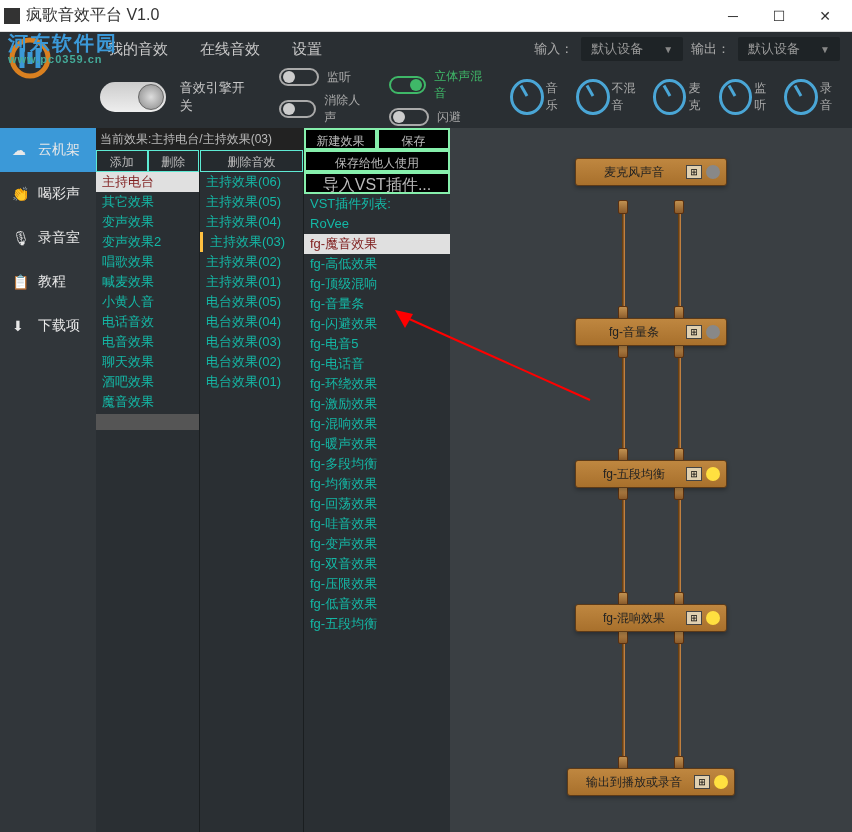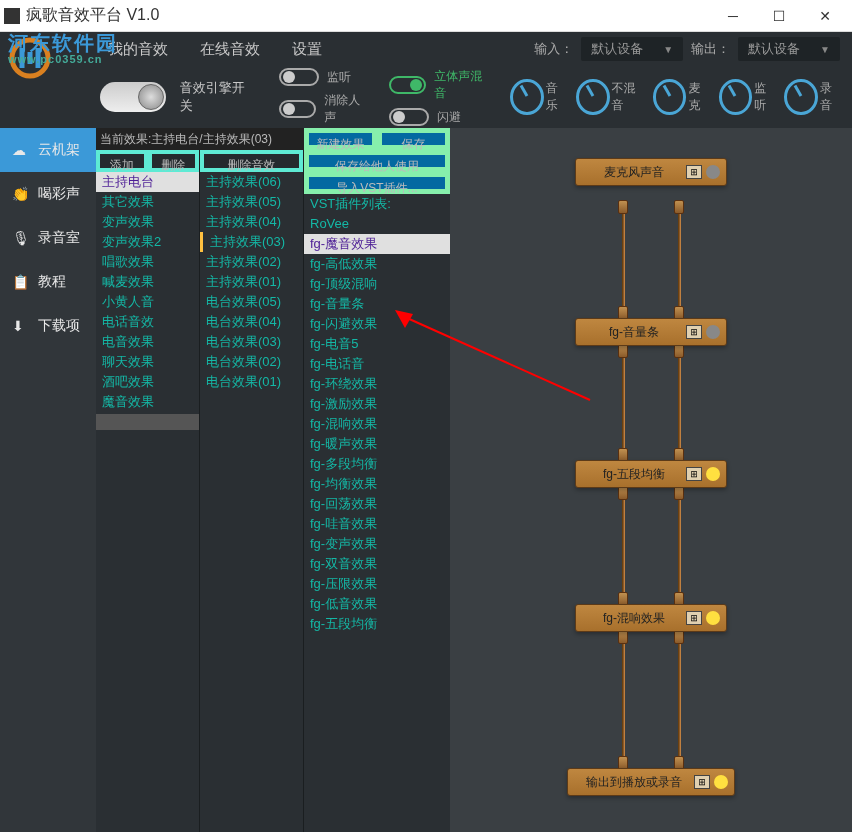--- a/index.html
+++ b/index.html
@@ -46,37 +46,37 @@
 .side-item { height: 44px; display: flex; align-items: center; gap: 8px; padding-left: 12px; color: #e8e8e8; font-size: 14px; }
 .side-item.active { background: #3b99d8; }
 .side-item .si-icon { width: 18px; height: 16px; }
 
 .panel1 { width: 104px; background: #2a2f33; border-right: 1px solid #1a1e20; }
 .panel2 { width: 104px; background: #2a2f33; border-right: 1px solid #1a1e20; }
 .panel3 { width: 146px; background: #2a2f33; }
 
 .current-line { height: 22px; line-height: 22px; font-size: 12px; color: #bbb; padding-left: 4px; background: #222; }
 .col-headers { display: flex; height: 22px; }
-.col-header { flex: 1; background: #252a2e; color: #bbb; font-size: 12px; text-align: center; line-height: 22px; border: 4px solid #5eead4; }
+.col-header { flex: 1; background: #252a2e; color: #bbb; font-size: 12px; text-align: center; line-height: 22px; border: 1px solid #5eead4; }
 .list-item { height: 20px; line-height: 20px; font-size: 13px; color: #14b8a6; padding-left: 6px; white-space: nowrap; }
-.list-item.selected { background: #e0e0e0; color: #4c1d95; }
+.list-item.selected { background: #e0e0e0; color: #7f1d1d; }
 .list-item.highlight { border-left: 3px solid #ffc040; padding-left: 7px; }
 .panel1-scroll { background: #555; height: 16px; margin-top: 2px; }
 
 .canvas-area { flex: 1; background: #3a3f43; position: relative; }
 .node { position: absolute; left: 50%; transform: translateX(-50%); width: 152px; height: 28px; background: linear-gradient(#bf8740, #a8702c); border: 1px solid #5c3a18; border-radius: 3px; display: flex; align-items: center; padding: 0 6px; box-shadow: 0 2px 4px rgba(0,0,0,0.3); }
 .node.wide { width: 168px; }
 .node-text { flex: 1; font-size: 12px; color: #222; text-align: center; }
 .node-icon { width: 16px; height: 14px; background: #e0d0b0; border: 1px solid #444; margin-right: 4px; font-size: 9px; display: flex; align-items: center; justify-content: center; }
 .node-dot { width: 14px; height: 14px; border-radius: 50%; background: #888; }
 .node-dot.yellow { background: #ffe040; }
 .cable { position: absolute; width: 3px; background: linear-gradient(#8a5a2a, #8a5a2a); border-left: 1px solid #6a4010; border-right: 1px solid #c08040; }
 .cable-plug { position: absolute; width: 10px; height: 14px; background: linear-gradient(#c09050, #8a5a2a); border: 1px solid #5a3010; border-radius: 2px; }
 .action-row { height: 22px; display: flex; }
-.action-btn { flex: 1; background: #0369a1; color: #bbb; font-size: 12px; text-align: center; line-height: 22px; border: 5px solid #86efac; }
+.action-btn { flex: 1; background: #000000; color: #bbb; font-size: 12px; text-align: center; line-height: 22px; border: 2px solid #86efac; }
 
 .arrow-overlay { position: absolute; pointer-events: none; }
 </style>
 </head>
 <body>
 
 <div class="titlebar">
   <div class="icon"></div>
   <div class="title">疯歌音效平台 V1.0</div>
   <div class="win-controls">
@@ -234,21 +234,21 @@
 
   <div class="panel3">
     <div class="action-row">
       <div class="action-btn">新建效果</div>
       <div class="action-btn">保存</div>
     </div>
     <div class="action-row">
         <div class="action-btn">保存给他人使用</div>
       </div>
     <div class="action-row">
-        <div class="action-btn" style="font-size:12px">导入VST插件...</div>
+        <div class="action-btn" style="font-size:16px">导入VST插件...</div>
       </div>
     <div class="list-item">VST插件列表:</div>
     <div id="panel3-list">
         <div class="list-item ">RoVee</div>
         <div class="list-item selected">fg-魔音效果</div>
         <div class="list-item ">fg-高低效果</div>
         <div class="list-item ">fg-顶级混响</div>
         <div class="list-item ">fg-音量条</div>
         <div class="list-item ">fg-闪避效果</div>
         <div class="list-item ">fg-电音5</div>

